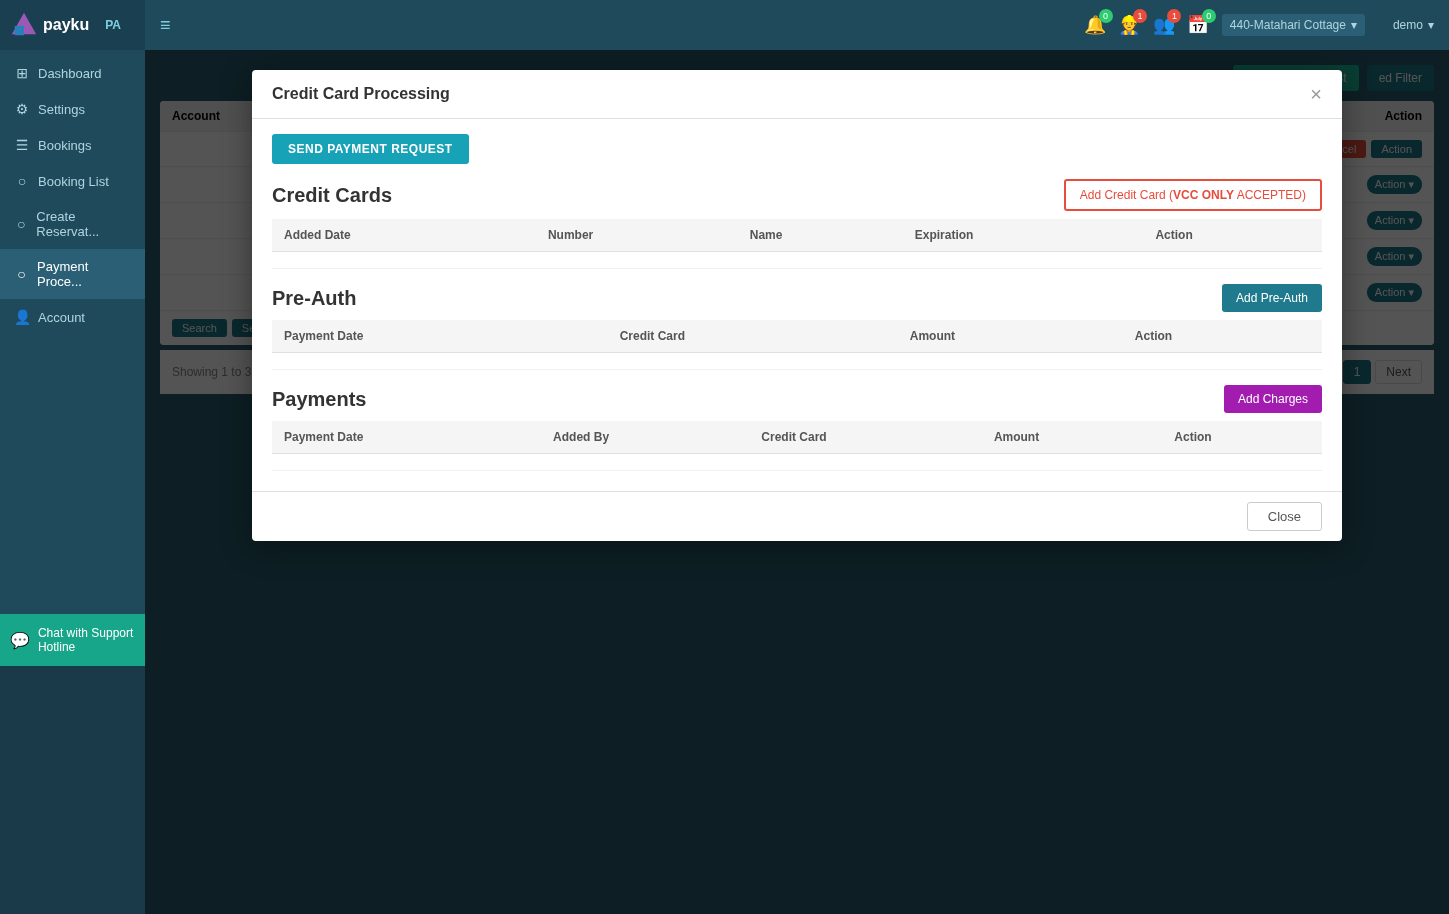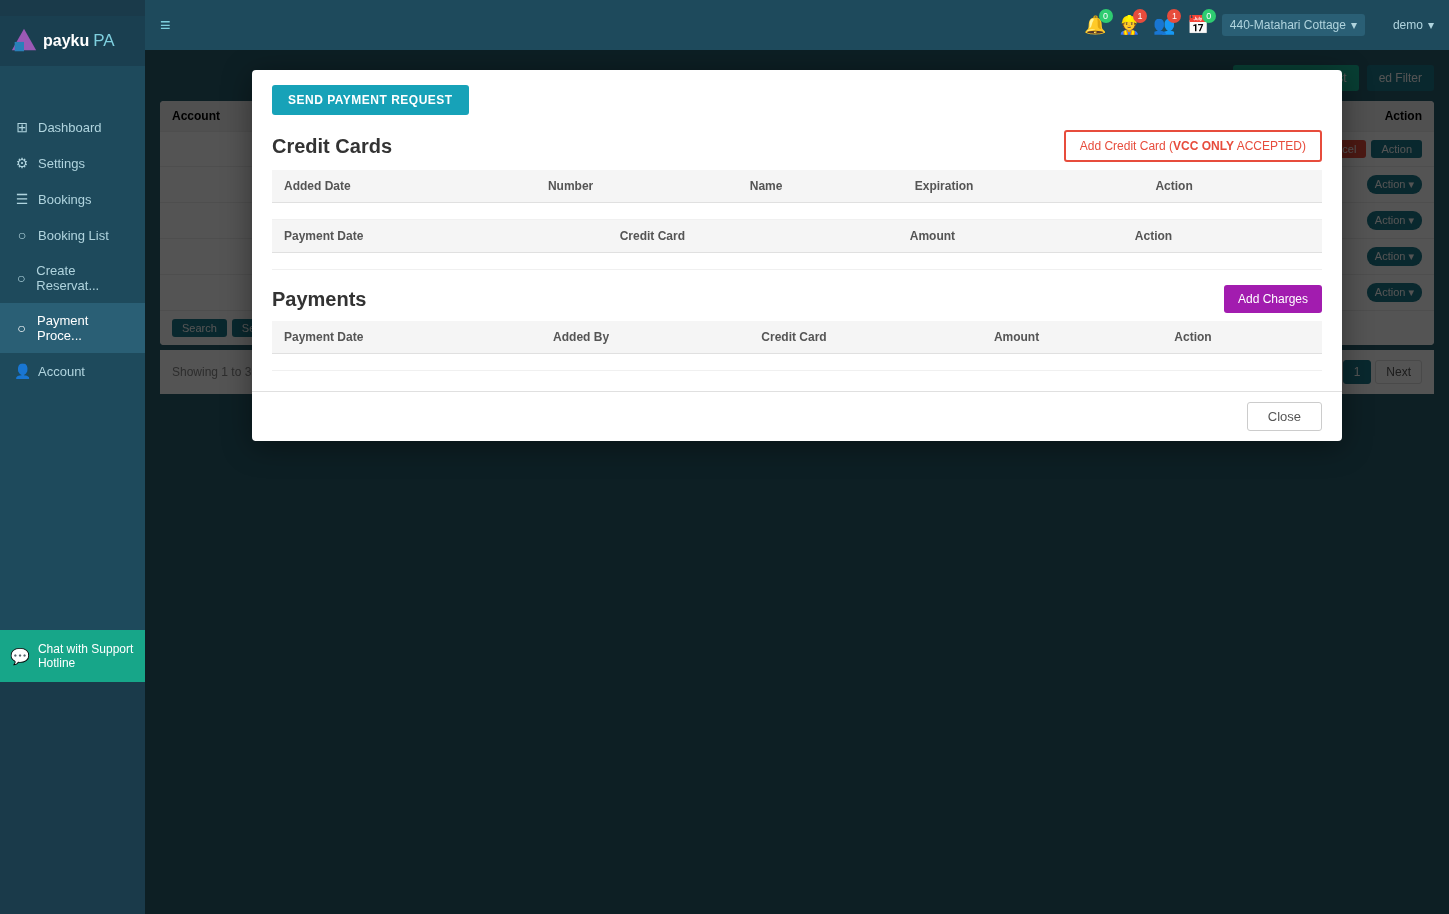--- a/index.html
+++ b/index.html
@@ -1,24 +1,24 @@
 <!DOCTYPE html>
 <html><head>
   <meta charset="utf-8">
   <style>
     * { box-sizing: border-box; margin: 0; padding: 0; }
     body { font-family: 'Segoe UI', Arial, sans-serif; background: #1a3a4a; height: 914px; width: 1449px; overflow: hidden; position: relative; }
 
     
     .sidebar {
       position: absolute;
-      left: 0; top: 16px;
+      left: 0; top: 0;
       width: 145px; height: 666px;
       background: #1e4a5c;
-      display: flex; flex-direction: column; gap: 38px;
+      display: flex; flex-direction: column;
     }
     .sidebar-logo {
       display: flex; align-items: center; padding: 12px 10px;
       background: #1a3f50;
       height: 50px;
     }
     .sidebar-nav { flex: 1; padding-top: 5px; }
     .sidebar-item {
       display: flex; align-items: center; padding: 10px 14px;
       color: #b0d4de; font-size: 13px; cursor: pointer;
@@ -209,21 +209,21 @@
 </head>
 <body>
 
 <div class="sidebar">
   <div class="sidebar-logo">
     <svg class="logo-icon" viewBox="0 0 30 30">
       <polygon class="logo-triangle" points="15,2 28,25 2,25"></polygon>
       <rect class="logo-square" x="5" y="16" width="10" height="10" fill="#2980b9"></rect>
     </svg>
     <span style="color:#fff;font-size:16px;font-weight:bold;">payku</span>
-    <span style="color:#7ecfde;font-size:17px;font-weight:normal;margin-left:4px;">PA</span>
+    <span style="color:#7ecfde;font-size:12px;font-weight:bold;margin-left:16px;">PA</span>
   </div>
   <div class="sidebar-nav">
     <div class="sidebar-item">
       <span class="icon">⊞</span>
       <span>Dashboard</span>
     </div>
     <div class="sidebar-item">
       <span class="icon">⚙</span>
       <span>Settings</span>
     </div>
@@ -334,20 +334,24 @@
         <button class="page-btn">Previous</button>
         <button class="page-btn active">1</button>
         <button class="page-btn">Next</button>
       </div>
     </div>
   </div>
 
   <div class="overlay">
     <div class="modal">
 
+      <div class="modal-header">
+        <span class="modal-title">Credit Card Processing</span>
+        <button class="modal-close">×</button>
+      </div>
 
       <div class="modal-body">
         
         <button class="btn-send-payment">SEND PAYMENT REQUEST</button>
 
         
         <div class="section-header">
           <span class="section-title">Credit Cards</span>
           <button class="btn-add-cc">
             <span>Add Credit Card (</span><strong>VCC ONLY</strong><span> ACCEPTED)</span>
@@ -364,20 +368,24 @@
             </tr>
           </thead>
           <tbody>
             <tr>
               <td colspan="5" style="padding: 8px 12px; color:#aaa; font-size:12px;"></td>
             </tr>
           </tbody>
         </table>
 
         
+        <div class="section-header">
+          <span class="section-title">Pre-Auth</span>
+          <button class="btn-preauth">Add Pre-Auth</button>
+        </div>
         <table class="data-table">
           <thead>
             <tr>
               <th>Payment Date</th>
               <th>Credit Card</th>
               <th>Amount</th>
               <th>Action</th>
             </tr>
           </thead>
           <tbody>

